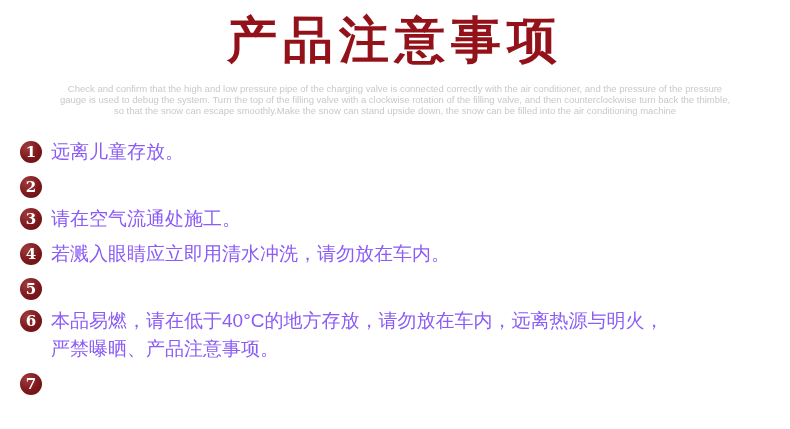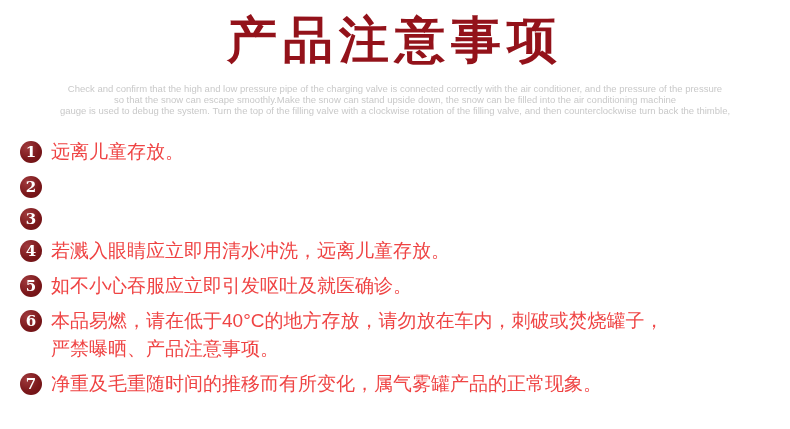--- a/index.html
+++ b/index.html
@@ -54,76 +54,73 @@
     color: #ffffff;
     font-family: "DejaVu Serif", "Liberation Serif", serif;
     font-weight: bold;
     font-size: 15px;
     line-height: 22px;
     text-align: center;
   }
   .item-text {
     font-size: 19px;
     line-height: 28px;
-    color: #ef4444;
+    color: #8b5cf6;
   }
 </style>
 </head>
 <body>
 
 <div class="page">
 
   <h1 class="title">产品注意事项</h1>
 
   <div class="subtitle">
     <div>Check and confirm that the high and low pressure pipe of the charging valve is connected correctly with the air conditioner, and the pressure of the pressure</div>
+    <div>gauge is used to debug the system. Turn the top of the filling valve with a clockwise rotation of the filling valve, and then counterclockwise turn back the thimble,</div>
     <div>so that the snow can escape smoothly.Make the snow can stand upside down, the snow can be filled into the air conditioning machine</div>
-    <div>gauge is used to debug the system. Turn the top of the filling valve with a clockwise rotation of the filling valve, and then counterclockwise turn back the thimble,</div>
   </div>
 
   <div class="notice-list">
 
     <div class="notice-item">
       <span class="num-badge">1</span>
       <div class="item-text">
         <div>远离儿童存放。</div>
       </div>
     </div>
 
     <div class="notice-item">
       <span class="num-badge">2</span>
     </div>
 
     <div class="notice-item">
       <span class="num-badge">3</span>
+      <div class="item-text">
+        <div>请在空气流通处施工。</div>
+      </div>
     </div>
 
     <div class="notice-item">
       <span class="num-badge">4</span>
       <div class="item-text">
-        <div>若溅入眼睛应立即用清水冲洗，远离儿童存放。</div>
+        <div>若溅入眼睛应立即用清水冲洗，请勿放在车内。</div>
       </div>
     </div>
 
     <div class="notice-item">
       <span class="num-badge">5</span>
-      <div class="item-text">
-        <div>如不小心吞服应立即引发呕吐及就医确诊。</div>
-      </div>
     </div>
 
     <div class="notice-item">
       <span class="num-badge">6</span>
       <div class="item-text">
-        <div>本品易燃，请在低于40°C的地方存放，请勿放在车内，刺破或焚烧罐子，</div>
+        <div>本品易燃，请在低于40°C的地方存放，请勿放在车内，远离热源与明火，</div>
         <div>严禁曝晒、产品注意事项。</div>
       </div>
     </div>
 
     <div class="notice-item">
       <span class="num-badge">7</span>
-      <div class="item-text">
-        <div>净重及毛重随时间的推移而有所变化，属气雾罐产品的正常现象。</div>
-      </div>
     </div>
 
   </div>
 </div>
 
 </body></html>

